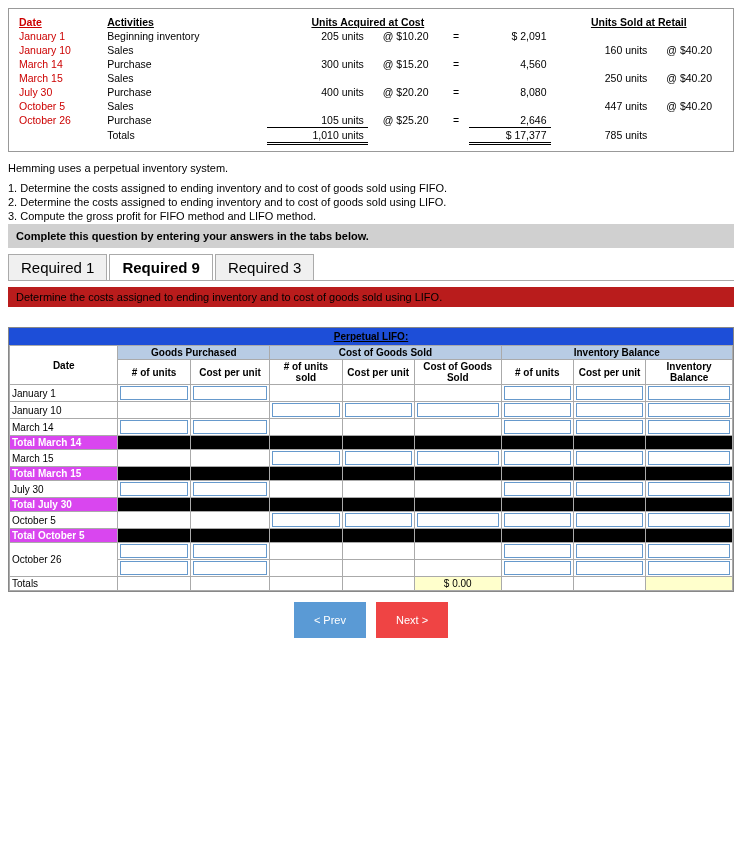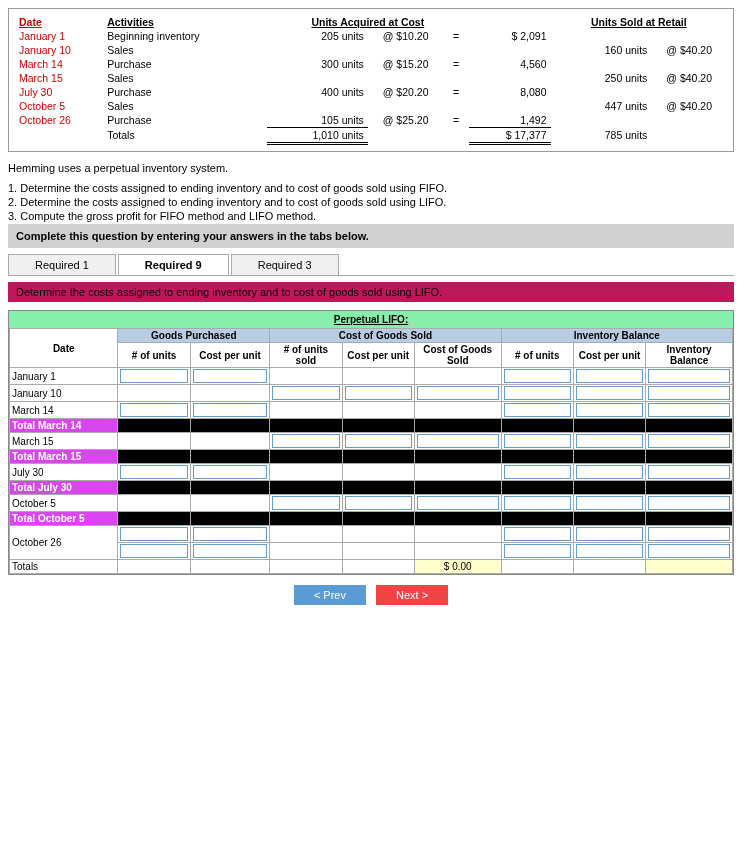--- a/index.html
+++ b/index.html
@@ -62,50 +62,50 @@
       font-size: 11px;
       font-weight: bold;
       margin-bottom: 6px;
     }
     .tabs-container {
       display: flex;
       border-bottom: 1px solid #aaa;
       margin-bottom: 6px;
     }
     .tab {
-      padding: 4px 26px;
+      padding: 4px 12px;
       border: 1px solid #aaa;
       border-bottom: none;
       cursor: pointer;
       background: #f0f0f0;
-      font-size: 11px;
+      font-size: 15px;
       margin-right: 2px;
     }
     .tab.active {
       background: #fff;
       font-weight: bold;
     }
     .determine-text {
-      background: #be185d;
+      background: #b91c1c;
       padding: 4px 8px;
       font-size: 11px;
-      margin-bottom: 8px;
+      margin-bottom: 20px;
     }
 
     
     .perpetual-table-wrap {
       border: 1px solid #888;
       font-size: 10px;
     }
     .perpetual-title {
       text-align: center;
       font-weight: bold;
       padding: 3px;
       text-decoration: underline;
-      background: #86efac;
+      background: #1d4ed8;
     }
     .perpetual-table {
       width: 100%;
       border-collapse: collapse;
     }
     .perpetual-table th, .perpetual-table td {
       border: 1px solid #aaa;
       padding: 1px 2px;
       text-align: center;
       font-size: 10px;
@@ -151,21 +151,21 @@
     .col-ib-cost { width: 50px; }
     .col-ib-inv { width: 60px; }
 
     .bottom-buttons {
       display: flex;
       justify-content: center;
       gap: 10px;
       margin: 8px;
     }
     .btn {
-      padding: 4px 20px;
+      padding: 12px 20px;
       font-size: 11px;
       background: #4a86c8;
       color: #fff;
       border: none;
       cursor: pointer;
     }
     .btn-prev { background: #5a9ad5; }
     .btn-next { background: #ef4444; }
   </style>
 </head>
@@ -240,21 +240,21 @@
         <td class="total-col"></td>
         <td class="sold-units">447 units</td>
         <td class="sold-at">@ $40.20</td>
       </tr>
       <tr>
         <td class="date-col" style="color:#cc0000;">October 26</td>
         <td class="activity-col">Purchase</td>
         <td class="units-col" style="border-bottom:1px solid #000;">105 units</td>
         <td class="at-col">@ $25.20</td>
         <td class="eq-col">=</td>
-        <td class="total-col" style="border-bottom:1px solid #000;">1,492</td>
+        <td class="total-col" style="border-bottom:1px solid #000;">2,646</td>
         <td class="sold-units"></td>
         <td class="sold-at"></td>
       </tr>
       <tr>
         <td class="date-col"></td>
         <td class="activity-col">Totals</td>
         <td class="units-col" style="border-bottom:3px double #000;">1,010 units</td>
         <td class="at-col"></td>
         <td class="eq-col"></td>
         <td class="total-col" style="border-bottom:3px double #000;">$ 17,377</td>

